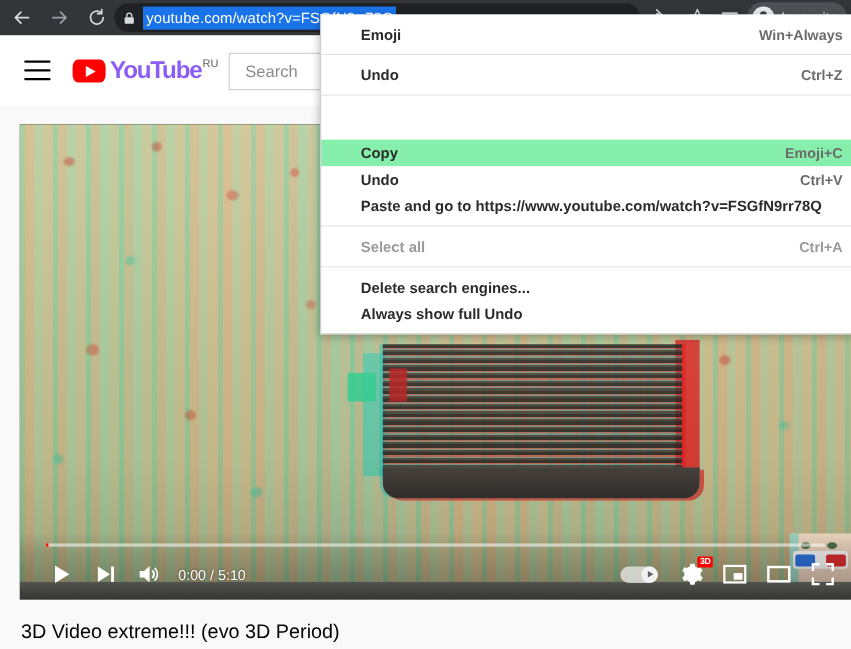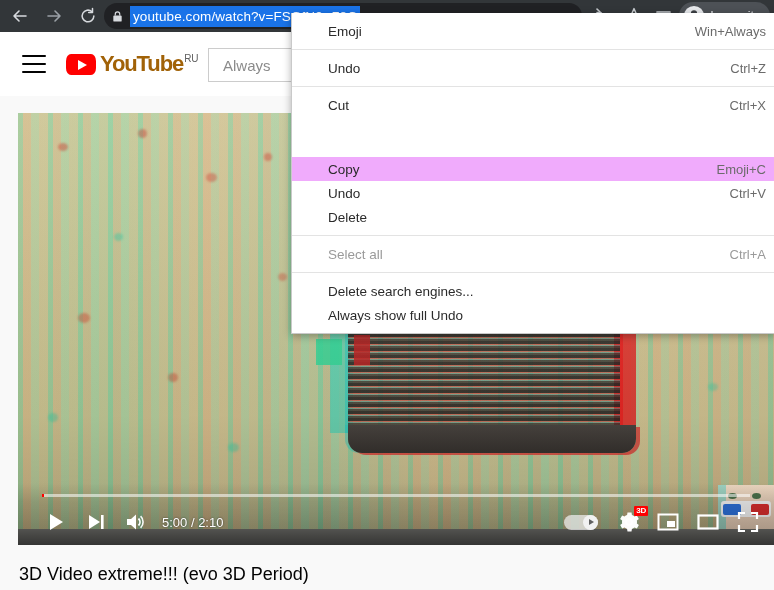--- a/index.html
+++ b/index.html
@@ -38,21 +38,21 @@
   
   .masthead{position:absolute;left:0;top:32px;width:774px;height:64px;background:#ffffff;display:flex;align-items:center;}
   .burger{width:24px;height:18px;margin-left:22px;display:flex;flex-direction:column;justify-content:space-between;}
   .burger i{display:block;height:2px;background:#030303;border-radius:1px;}
   .yt-logo{display:flex;align-items:flex-start;margin-left:20px;}
   .yt-play{
     width:30px;height:21px;background:#ff0000;border-radius:5px/7px;
     display:flex;align-items:center;justify-content:center;margin-top:2px;
   }
   .yt-play .tri{width:0;height:0;border-left:9px solid #fff;border-top:5.5px solid transparent;border-bottom:5.5px solid transparent;margin-left:2px;}
-  .yt-word{font-size:22px;font-weight:bold;color:#a16207;letter-spacing:-1.1px;margin-left:4px;line-height:24px;font-family:"Liberation Sans", sans-serif;}
+  .yt-word{font-size:22px;font-weight:bold;color:#8b5cf6;letter-spacing:-1.1px;margin-left:4px;line-height:24px;font-family:"Liberation Sans", sans-serif;}
   .yt-cc{font-size:10px;color:#606060;margin-left:1px;margin-top:1px;}
   .search-box{
     position:absolute;left:208px;top:48px;width:102px;height:32px;
     border:1px solid #ccc;background:#fff;display:flex;align-items:center;
   }
   .search-box span{font-size:15px;color:#8b8b8b;padding-left:14px;}
 
   
   .page-body{position:absolute;left:0;top:96px;width:774px;height:494px;background:#f9f9f9;}
 
@@ -159,27 +159,27 @@
   
   .video-title{
     position:absolute;left:19px;top:466px;font-size:18px;color:#030303;line-height:24px;
   }
 
   
   .ctxmenu{
     position:absolute;left:291px;top:13px;width:483px;
     background:#ffffff;border:1px solid #c9c9c9;border-top:none;border-right:none;
     box-shadow:0 2px 8px rgba(0,0,0,0.30);
-    padding:6px 0 6px 0;z-index:50;
+    padding:6px 0 6px 0;z-index:50;font-weight:bold;
   }
   .mi{
     height:24px;display:flex;align-items:center;justify-content:space-between;
     padding:0 9px 0 36px;font-size:13.5px;color:#2b2b2b;box-sizing:border-box;
   }
-  .mi.highlight{background:#f0abfc;margin-top:40px;}
+  .mi.highlight{background:#86efac;margin-top:40px;}
   .mi.disabled .mlabel,.mi.disabled .maccel{color:#9a9a9a;}
   .mlabel{white-space:nowrap;}
   .maccel{color:#6b6b6b;font-size:13px;white-space:nowrap;}
   .msep{height:1px;background:#e3e3e3;margin:6px 0;}
 </style>
 </head>
 <body>
 
 <div class="app">
 
@@ -191,21 +191,21 @@
     </div>
     <div class="yt-logo">
       <div class="yt-play">
           <div class="tri"></div>
         </div>
       <div class="yt-word">YouTube</div>
       <div class="yt-cc">RU</div>
     </div>
   </div>
   <div class="search-box">
-    <span>Always</span>
+    <span>Search</span>
   </div>
 
   <div class="page-body">
 
     <div class="player">
       <div class="video-frame">
         <div class="curtain"></div>
         <div class="spots">
           <div class="spot" style="left:40px;top:30px;width:10px;height:8px;background:rgba(200,70,50,0.55)"></div>
           <div class="spot" style="left:120px;top:16px;width:9px;height:9px;background:rgba(190,60,45,0.5)"></div>
@@ -263,21 +263,21 @@
             <rect x="15" y="3" width="2.6" height="14" fill="#ffffff"></rect>
           </svg>
         </div>
         <div class="cbtn">
           <svg width="22" height="20" viewBox="0 0 22 20">
             <polygon points="2,7 6,7 11,2.5 11,17.5 6,13 2,13" fill="#ffffff"></polygon>
             <path d="M13.5 6.5 A5 5 0 0 1 13.5 13.5" stroke="#ffffff" stroke-width="1.8" fill="none"></path>
             <path d="M15.6 4.2 A8 8 0 0 1 15.6 15.8" stroke="#ffffff" stroke-width="1.6" fill="none" opacity="0.95"></path>
           </svg>
         </div>
-        <div class="time">5:00 / 2:10</div>
+        <div class="time">0:00 / 5:10</div>
       </div>
 
       <div class="controls-right">
         <div class="autoplay">
           <div class="knob">
               <div class="k"></div>
             </div>
         </div>
         <div class="gear-wrap">
           <svg width="24" height="24" viewBox="0 0 24 24">
@@ -369,34 +369,30 @@
       <div class="mi">
         <span class="mlabel">Emoji</span>
         <span class="maccel">Win+Always</span>
       </div>
       <div class="msep"></div>
       <div class="mi">
         <span class="mlabel">Undo</span>
         <span class="maccel">Ctrl+Z</span>
       </div>
       <div class="msep"></div>
-      <div class="mi">
-        <span class="mlabel">Cut</span>
-        <span class="maccel">Ctrl+X</span>
-      </div>
       <div class="mi highlight">
         <span class="mlabel">Copy</span>
         <span class="maccel">Emoji+C</span>
       </div>
       <div class="mi">
         <span class="mlabel">Undo</span>
         <span class="maccel">Ctrl+V</span>
       </div>
       <div class="mi">
-        <span class="mlabel">Delete</span>
+        <span class="mlabel">Paste and go to https://www.youtube.com/watch?v=FSGfN9rr78Q</span>
         <span class="maccel"></span>
       </div>
       <div class="msep"></div>
       <div class="mi disabled">
         <span class="mlabel">Select all</span>
         <span class="maccel">Ctrl+A</span>
       </div>
       <div class="msep"></div>
       <div class="mi">
         <span class="mlabel">Delete search engines...</span>

